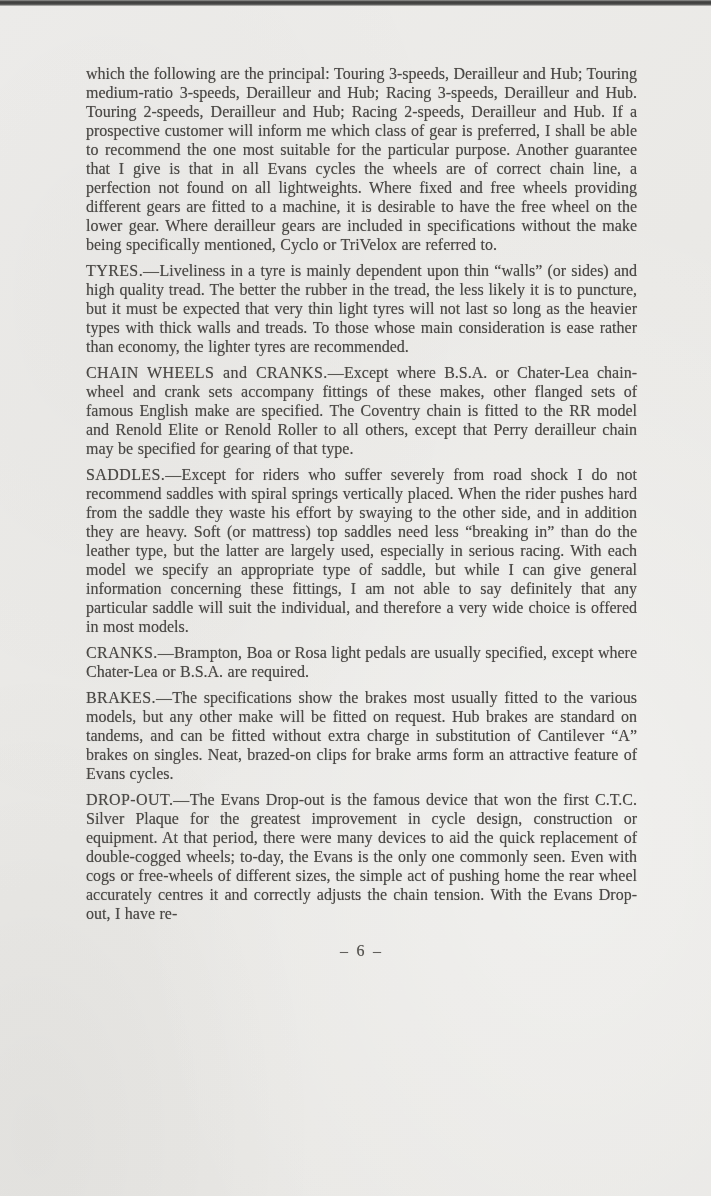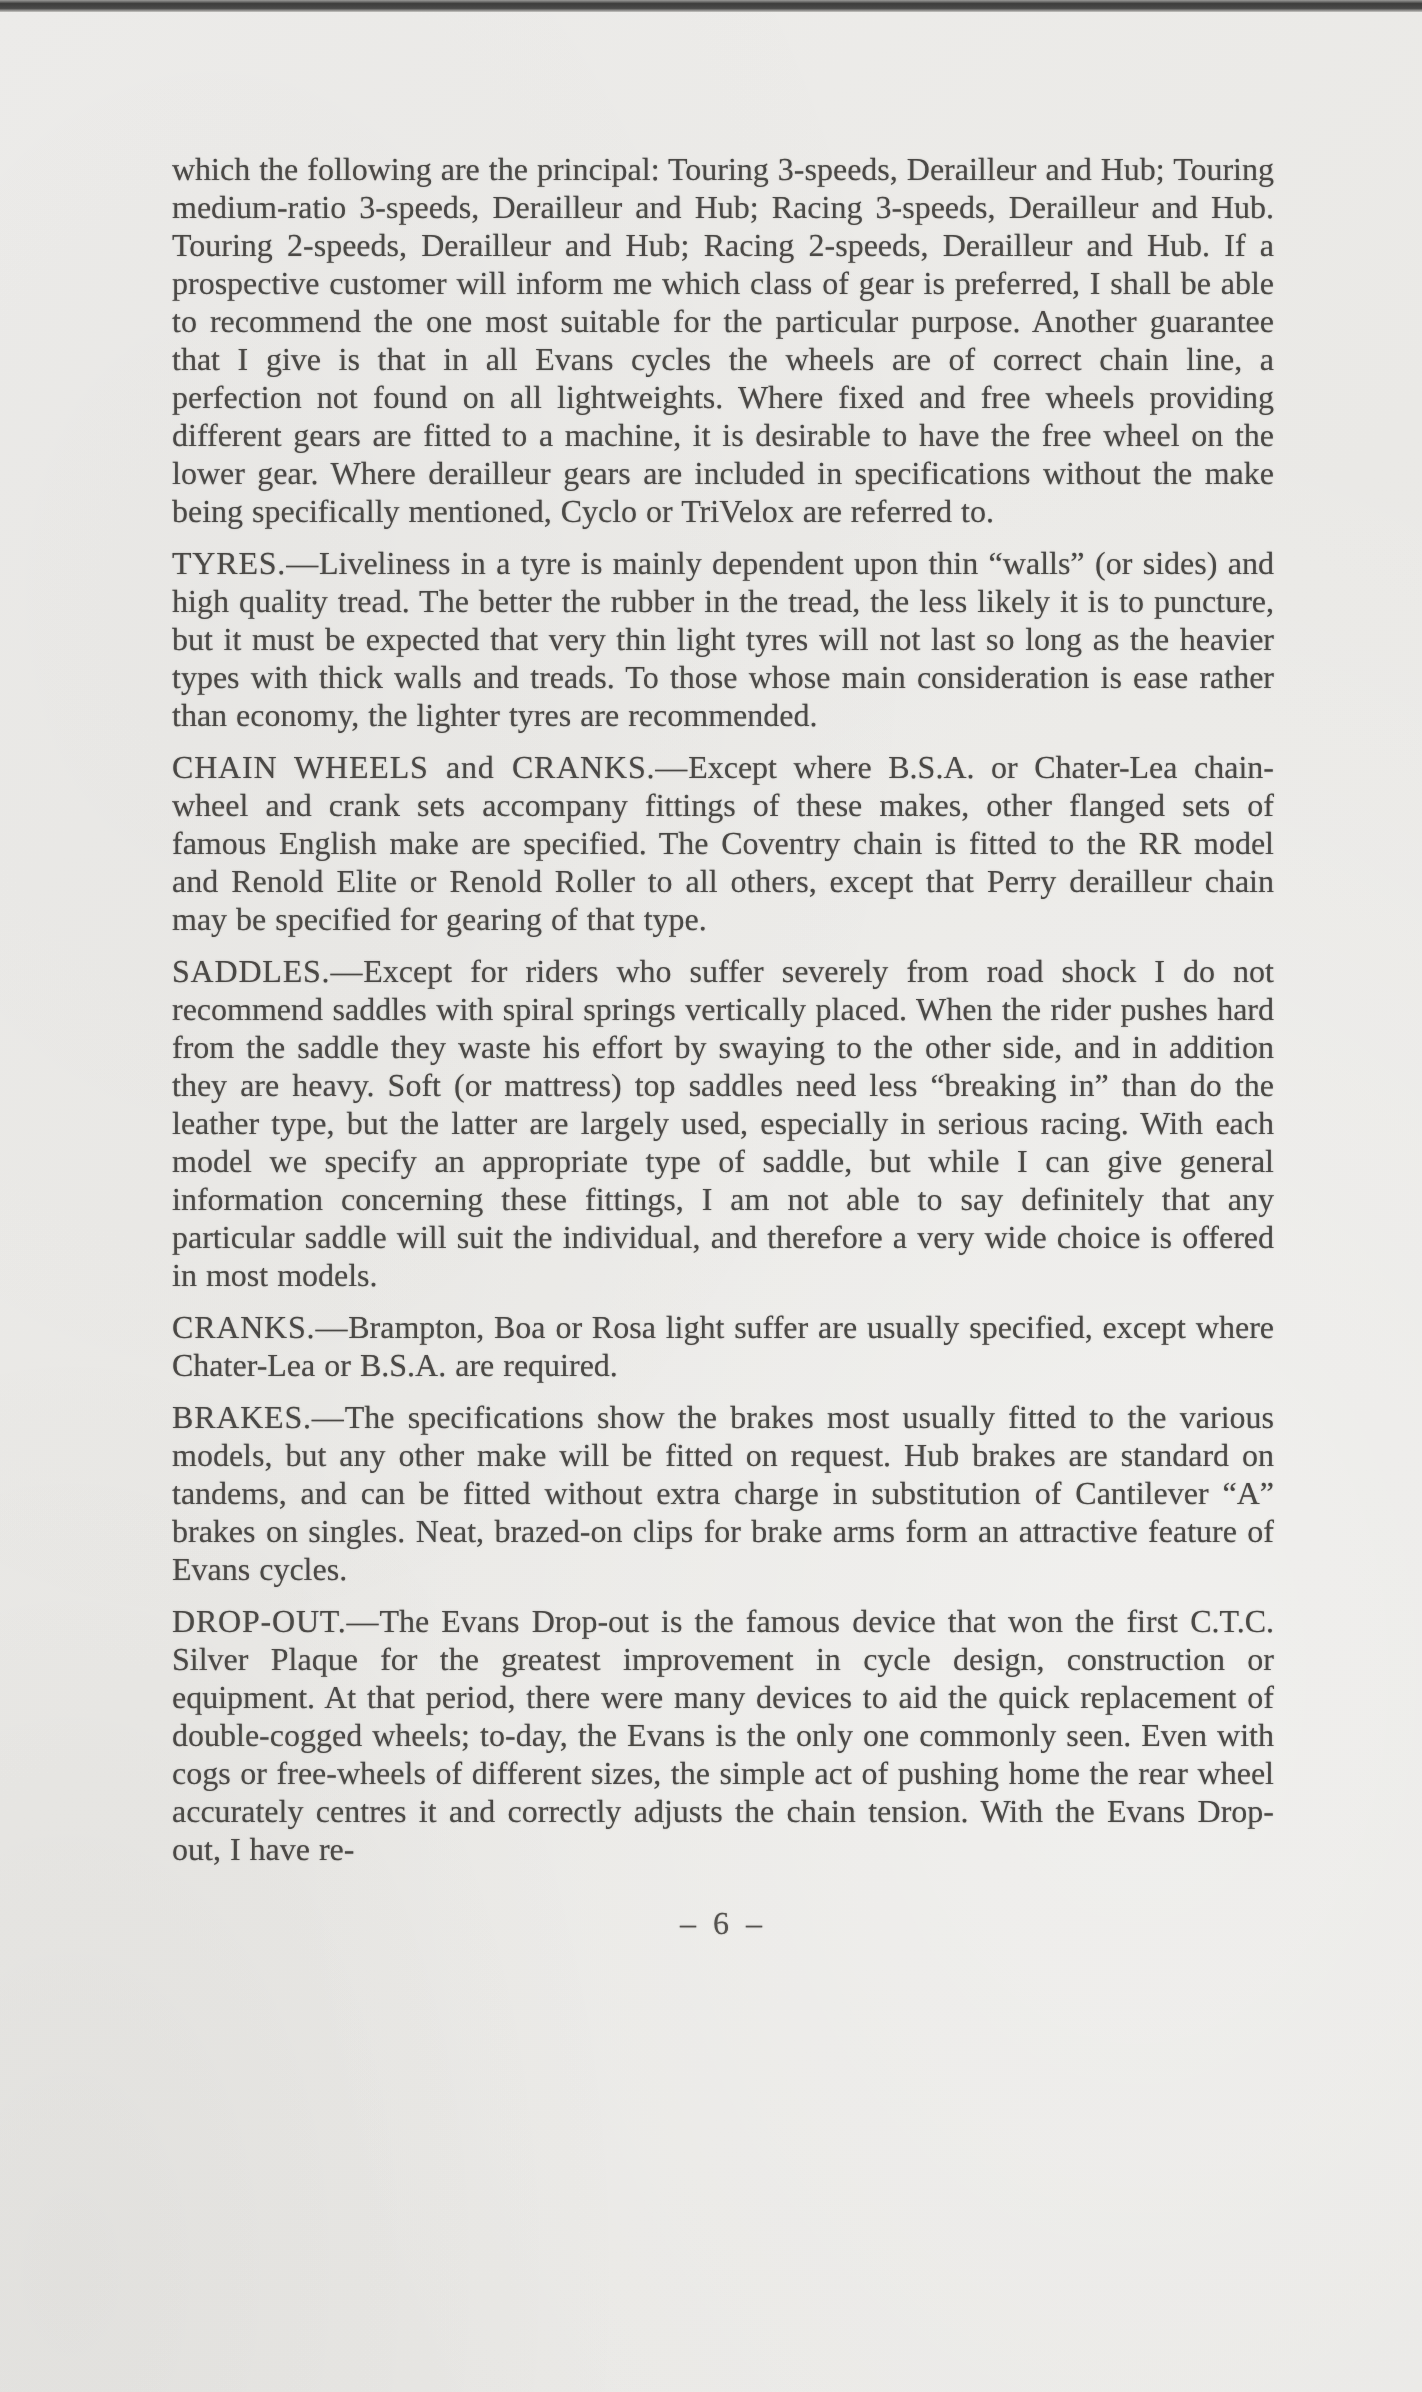--- a/index.html
+++ b/index.html
@@ -26,21 +26,21 @@
   .scan-bar-top {
     position: absolute;
     top: 0; left: 0; right: 0;
     height: 6px;
     background: linear-gradient(to bottom,
       #9a9a98 0%, #3d3d3c 30%, #4a4a49 70%, #c6c5c2 100%);
   }
   .text-col {
     position: absolute;
     left: 86px;
-    top: 76px;
+    top: 64px;
     width: 551px;
     font-size: 16px;
     line-height: 19px;
     color: #4b4946;
     text-align: justify;
     text-shadow: 0 0 0.7px rgba(75,73,70,0.55);
     word-spacing: 0.5px;
   }
   .para {
     margin: 0 0 7px 0;
@@ -64,21 +64,21 @@
   <div class="text-col">
 
     <p class="para"><span class="head"></span><span>which the following are the principal: Touring 3-speeds, Derailleur and Hub; Touring medium-ratio 3-speeds, Derailleur and Hub; Racing 3-speeds, Derailleur and Hub. Touring 2-speeds, Derailleur and Hub; Racing 2-speeds, Derailleur and Hub. If a prospective customer will inform me which class of gear is preferred, I shall be able to recommend the one most suitable for the particular purpose. Another guarantee that I give is that in all Evans cycles the wheels are of correct chain line, a perfection not found on all lightweights. Where fixed and free wheels providing different gears are fitted to a machine, it is desirable to have the free wheel on the lower gear. Where derailleur gears are included in specifications without the make being specifically mentioned, Cyclo or TriVelox are referred to.</span></p>
 
     <p class="para"><span class="head">TYRES.—</span><span>Liveliness in a tyre is mainly dependent upon thin “walls” (or sides) and high quality tread. The better the rubber in the tread, the less likely it is to puncture, but it must be expected that very thin light tyres will not last so long as the heavier types with thick walls and treads. To those whose main consideration is ease rather than economy, the lighter tyres are recommended.</span></p>
 
     <p class="para"><span class="head">CHAIN WHEELS and CRANKS.—</span><span>Except where B.S.A. or Chater-Lea chain-wheel and crank sets accompany fittings of these makes, other flanged sets of famous English make are specified. The Coventry chain is fitted to the RR model and Renold Elite or Renold Roller to all others, except that Perry derailleur chain may be specified for gearing of that type.</span></p>
 
     <p class="para"><span class="head">SADDLES.—</span><span>Except for riders who suffer severely from road shock I do not recommend saddles with spiral springs vertically placed. When the rider pushes hard from the saddle they waste his effort by swaying to the other side, and in addition they are heavy. Soft (or mattress) top saddles need less “breaking in” than do the leather type, but the latter are largely used, especially in serious racing. With each model we specify an appropriate type of saddle, but while I can give general information concerning these fittings, I am not able to say definitely that any particular saddle will suit the individual, and therefore a very wide choice is offered in most models.</span></p>
 
-    <p class="para"><span class="head">CRANKS.—</span><span>Brampton, Boa or Rosa light suffer are usually specified, except where Chater-Lea or B.S.A. are required.</span></p>
+    <p class="para"><span class="head">CRANKS.—</span><span>Brampton, Boa or Rosa light pedals are usually specified, except where Chater-Lea or B.S.A. are required.</span></p>
 
     <p class="para"><span class="head">BRAKES.—</span><span>The specifications show the brakes most usually fitted to the various models, but any other make will be fitted on request. Hub brakes are standard on tandems, and can be fitted without extra charge in substitution of Cantilever “A” brakes on singles. Neat, brazed-on clips for brake arms form an attractive feature of Evans cycles.</span></p>
 
     <p class="para"><span class="head">DROP-OUT.—</span><span>The Evans Drop-out is the famous device that won the first C.T.C. Silver Plaque for the greatest improvement in cycle design, construction or equipment. At that period, there were many devices to aid the quick replacement of double-cogged wheels; to-day, the Evans is the only one commonly seen. Even with cogs or free-wheels of different sizes, the simple act of pushing home the rear wheel accurately centres it and correctly adjusts the chain tension. With the Evans Drop-out, I have re-</span></p>
 
     <div class="page-num">– 6 –</div>
   </div>
 </div>
 
 </body></html>

